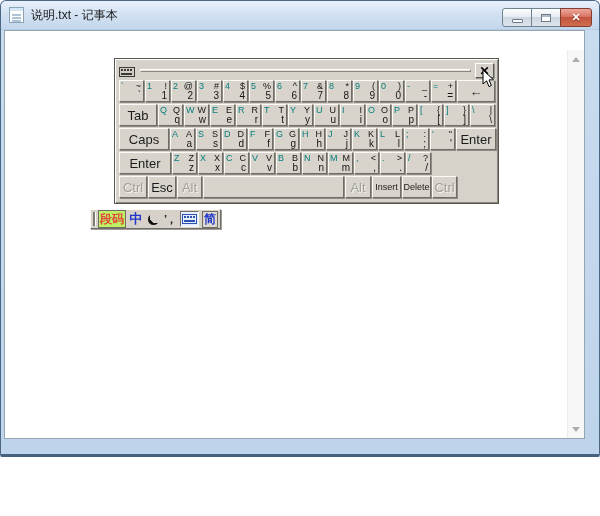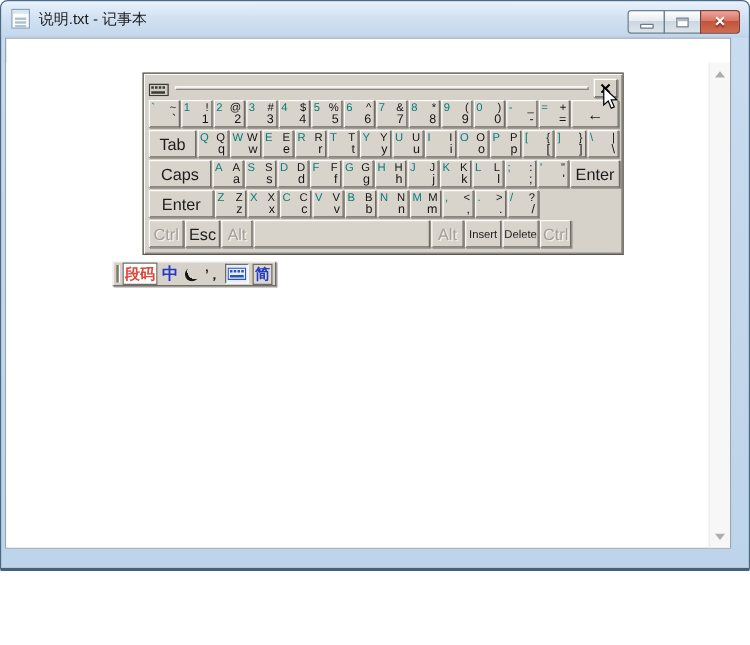--- a/index.html
+++ b/index.html
@@ -79,21 +79,21 @@
   .key.backspace { font-size:13px; }
 
   
   .ime-bar { position:absolute; left:89px; top:208px; height:20px;
     display:flex; align-items:center; background:#d6d2ca;
     border:1px solid; border-color:#fbfaf7 #6f6d66 #6f6d66 #fbfaf7;
     box-shadow:1px 1px 0 rgba(60,58,52,.5); padding:0 2px 0 1px; }
   .ime-grip { width:3px; height:14px; margin:0 2px 0 1px;
     border-left:2px solid #7c7a73; border-right:1px solid #fff; }
   .ime-name { color:#e0463a; font-weight:bold; font-size:12px; line-height:16px;
-    border:1px solid #6f6d66; background:#ffffff; padding:0 1px; }
+    border:1px solid #6f6d66; background:#bef264; padding:0 1px; }
   .ime-item { margin-left:3px; display:flex; align-items:center; justify-content:center;
     min-width:14px; height:16px; cursor:default; }
   .ime-cn { color:#2337c8; font-weight:bold; font-size:13px; }
   .ime-punct { color:#222; font-weight:bold; font-size:11px; letter-spacing:-1px; }
   .moon { width:11px; height:11px; border-radius:50%;
     background:radial-gradient(circle at 72% 28%, rgba(0,0,0,0) 0 54%, #141414 55%); }
   .ime-kbd { background:#e7eefb; border:1px solid; border-color:#6f6d66 #fbfaf7 #fbfaf7 #6f6d66; padding:1px 1px; }
   .ime-simp { color:#2337c8; font-weight:bold; font-size:12px; line-height:15px;
     border:1px solid #6f6d66; padding:0 1px; margin-left:3px; background:#dcd8d0; }
 

